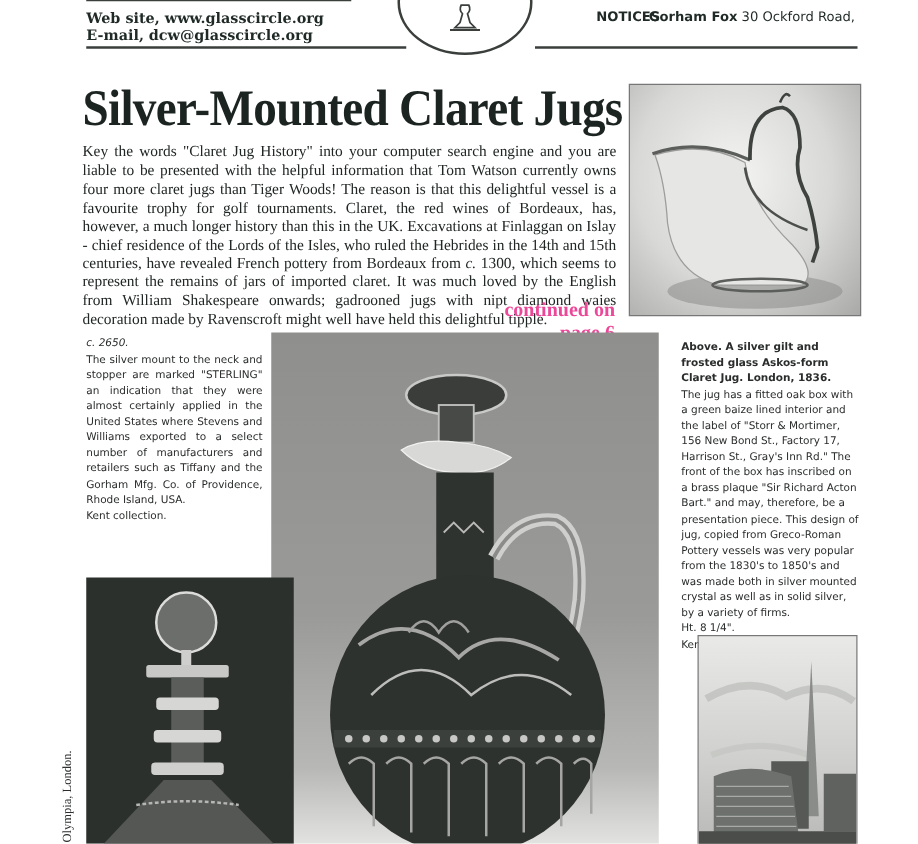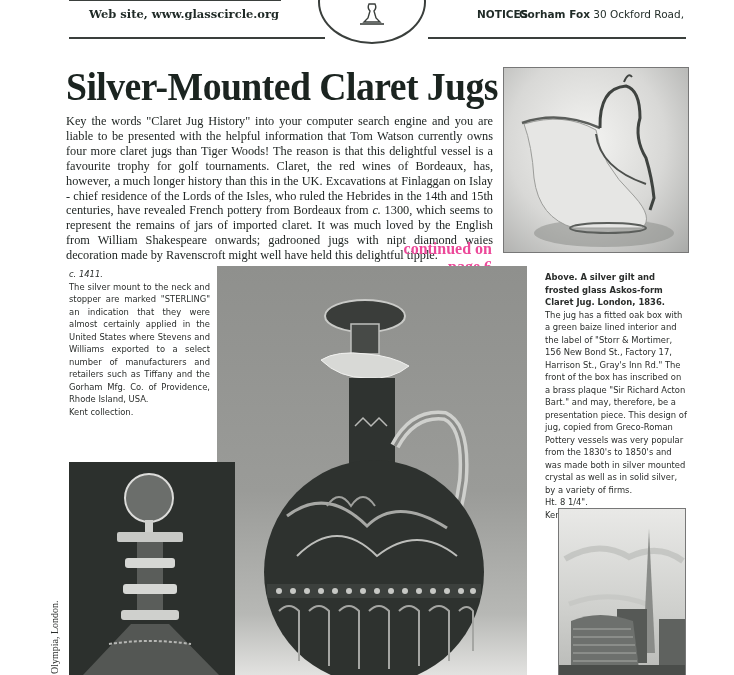--- a/index.html
+++ b/index.html
@@ -7,21 +7,21 @@
     width: 734px; height: 675px; overflow: hidden; position: relative;
     background: #ffffff; color: #1e2522;
     font-family: "Liberation Serif", serif;
   }
 
   
   .hdr-rule { position: absolute; height: 2px; background: #3a3f3c; }
   .hdr-contact {
     position: absolute; left: 69px; top: 7px;
     font-family: "DejaVu Serif", serif; font-weight: bold;
-    font-size: 11.5px; line-height: 14px; color: #1f2a26; margin-left: 20px;
+    font-size: 11.5px; line-height: 14px; color: #1f2a26;
   }
   .hdr-contact .row { white-space: nowrap; }
   .hdr-contact .lbl-email { display: inline-block; width: 50px; }
   .logo {
     position: absolute; left: 318px; top: -40px; width: 104px; height: 80px;
     border: 2px solid #3a3f3c; border-radius: 50%;
   }
   .notices {
     position: absolute; left: 461px; top: 7px;
     font-family: "DejaVu Sans", sans-serif; font-size: 10.5px; line-height: 14px; color: #1f2a26;
@@ -80,20 +80,23 @@
   }
 </style>
 </head>
 <body>
 
 <div class="hdr-rule" style="left:69px; top:0px; width:212px; height:1px;"></div>
 <div class="hdr-contact">
   <div class="row">
     <span>Web site,</span>
     <span>www.glasscircle.org</span>
+  </div>
+  <div class="row">
+    <span class="lbl-email">E-mail,</span><span>dcw@glasscircle.org</span>
   </div>
 </div>
 <div class="hdr-rule" style="left:69px; top:37px; width:256px;"></div>
 
 <div class="logo">
   <svg width="104" height="80" viewBox="0 0 104 80" style="position:absolute; left:0; top:0;">
     <path d="M44 60 L60 60 L56 56 L54 49 Q57 46 55 42 L49 42 Q47 46 50 49 L48 56 Z" fill="none" stroke="#3a3f3c" stroke-width="1.4"></path>
     <line x1="40" y1="62" x2="64" y2="62" stroke="#3a3f3c" stroke-width="1.6"></line>
   </svg>
 </div>
@@ -117,21 +120,21 @@
     <path d="M20 56 Q60 44 92 62 Q96 95 130 128 Q150 150 138 160 L70 160 Q35 150 30 110 Q28 78 20 56 Z" fill="#e6e6e4" stroke="#9c9d9a" stroke-width="1"></path>
     <path d="M18 55 Q55 42 96 60" fill="none" stroke="#5b5e5b" stroke-width="2.5"></path>
     <path d="M96 60 Q95 20 122 18 Q136 22 136 50 Q130 70 142 90 Q148 110 150 130 L146 142" fill="none" stroke="#3f4340" stroke-width="3"></path>
     <path d="M92 66 Q96 100 142 116" fill="none" stroke="#4c4f4c" stroke-width="2"></path>
     <path d="M120 14 Q124 4 128 9" fill="none" stroke="#3f4340" stroke-width="2"></path>
     <ellipse cx="104" cy="160" rx="38" ry="5" fill="none" stroke="#5b5e5b" stroke-width="2"></ellipse>
   </svg>
 </div>
 
 <div class="caption" style="left:69px; top:268px; width:141px;">
-  <span class="head"><i>c. 1411.</i></span>
+  <span class="head"><i>c. 2650.</i></span>
   <p style="text-align:justify;">The silver mount to the neck and stopper are marked "STERLING" an indication that they were almost certainly applied in the United States where Stevens and Williams exported to a select number of manufacturers and retailers such as Tiffany and the Gorham Mfg. Co. of Providence, Rhode Island, USA.</p>
   <p>Kent collection.</p>
 </div>
 
 <div class="photo photo-claret">
   <svg width="310" height="409" viewBox="0 0 310 409">
 
     <ellipse cx="148" cy="50" rx="40" ry="16" fill="#3a3d3a" stroke="#c9cac7" stroke-width="2"></ellipse>
     <rect x="134" y="58" width="28" height="30" fill="#474a47" stroke="#bfc0bd" stroke-width="1.5"></rect>
 

